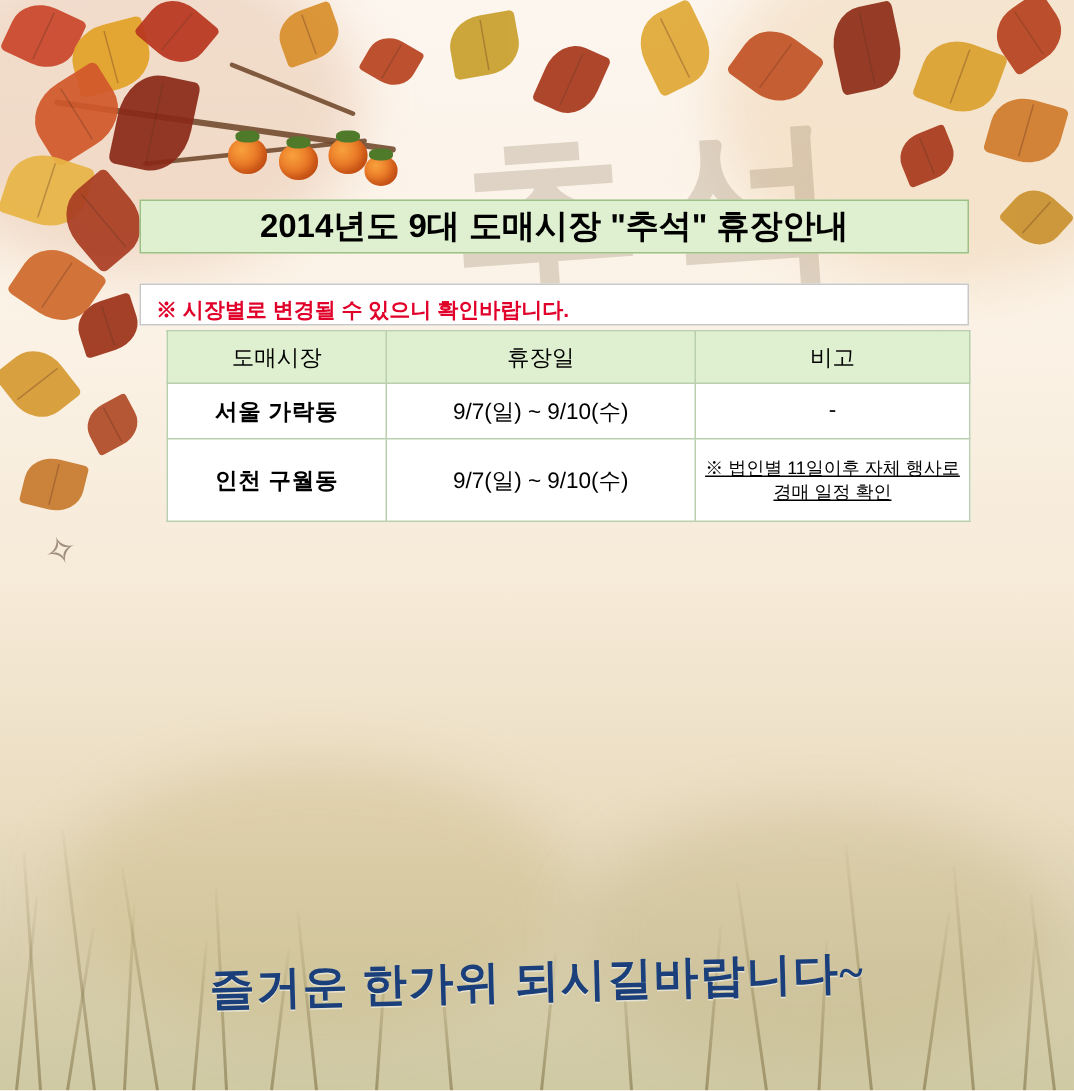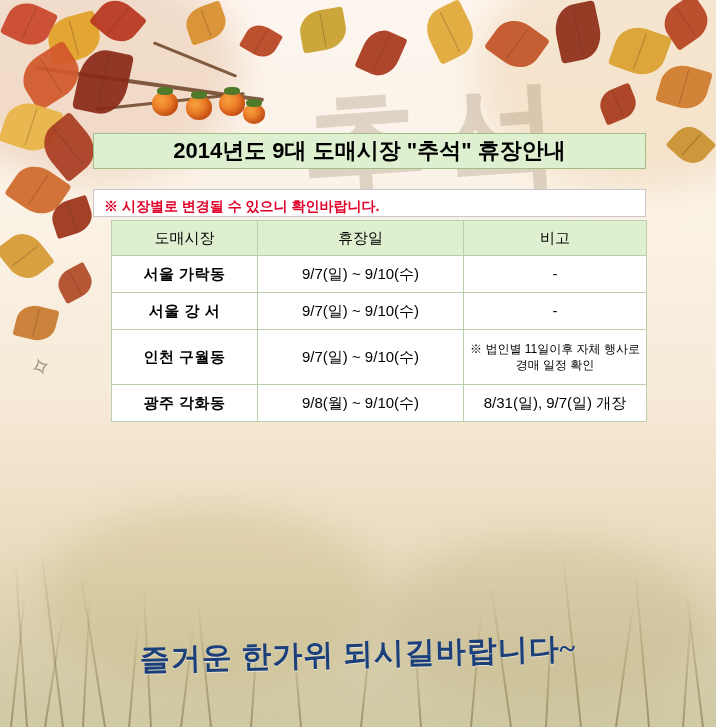--- a/index.html
+++ b/index.html
@@ -199,20 +199,21 @@
     font-weight: 700;
     font-size: 15.5px;
     letter-spacing: 0.5px;
   }
   td.remark {
     font-size: 13px;
     line-height: 1.35;
   }
   td.remark.small {
     font-size: 12px;
+    text-decoration: underline;
   }
   .red {
     color: #e8000f;
   }
   .tall {
     height: 54px !important;
   }
 
   
   .bottom-script {
@@ -324,33 +325,23 @@
           <th>비고</th>
         </tr>
       </thead>
       <tbody>
           <tr>
             <td class="market">서울 가락동</td>
             <td class="closed"><span>9/7(일) ~ 9/10(수)</span></td>
             <td class="remark">-</td>
           </tr>
           <tr>
-            <td class="market">서울 강 서</td>
-            <td class="closed"><span>9/7(일) ~ 9/10(수)</span></td>
-            <td class="remark">-</td>
-          </tr>
-          <tr>
             <td class="market tall">인천 구월동</td>
             <td class="closed tall"><span>9/7(일) ~ 9/10(수)</span></td>
             <td class="remark small tall">※ 법인별 11일이후 자체 행사로 경매 일정 확인</td>
           </tr>
-          <tr>
-            <td class="market">광주 각화동</td>
-            <td class="closed"><span>9/8(월) ~ 9/10(수)</span></td>
-            <td class="remark">8/31(일), 9/7(일) 개장</td>
-          </tr>
         </tbody>
     </table>
   </div>
 
   <div class="bottom-script">즐거운 한가위 되시길바랍니다~</div>
 
 </div>
 
 </body></html>

